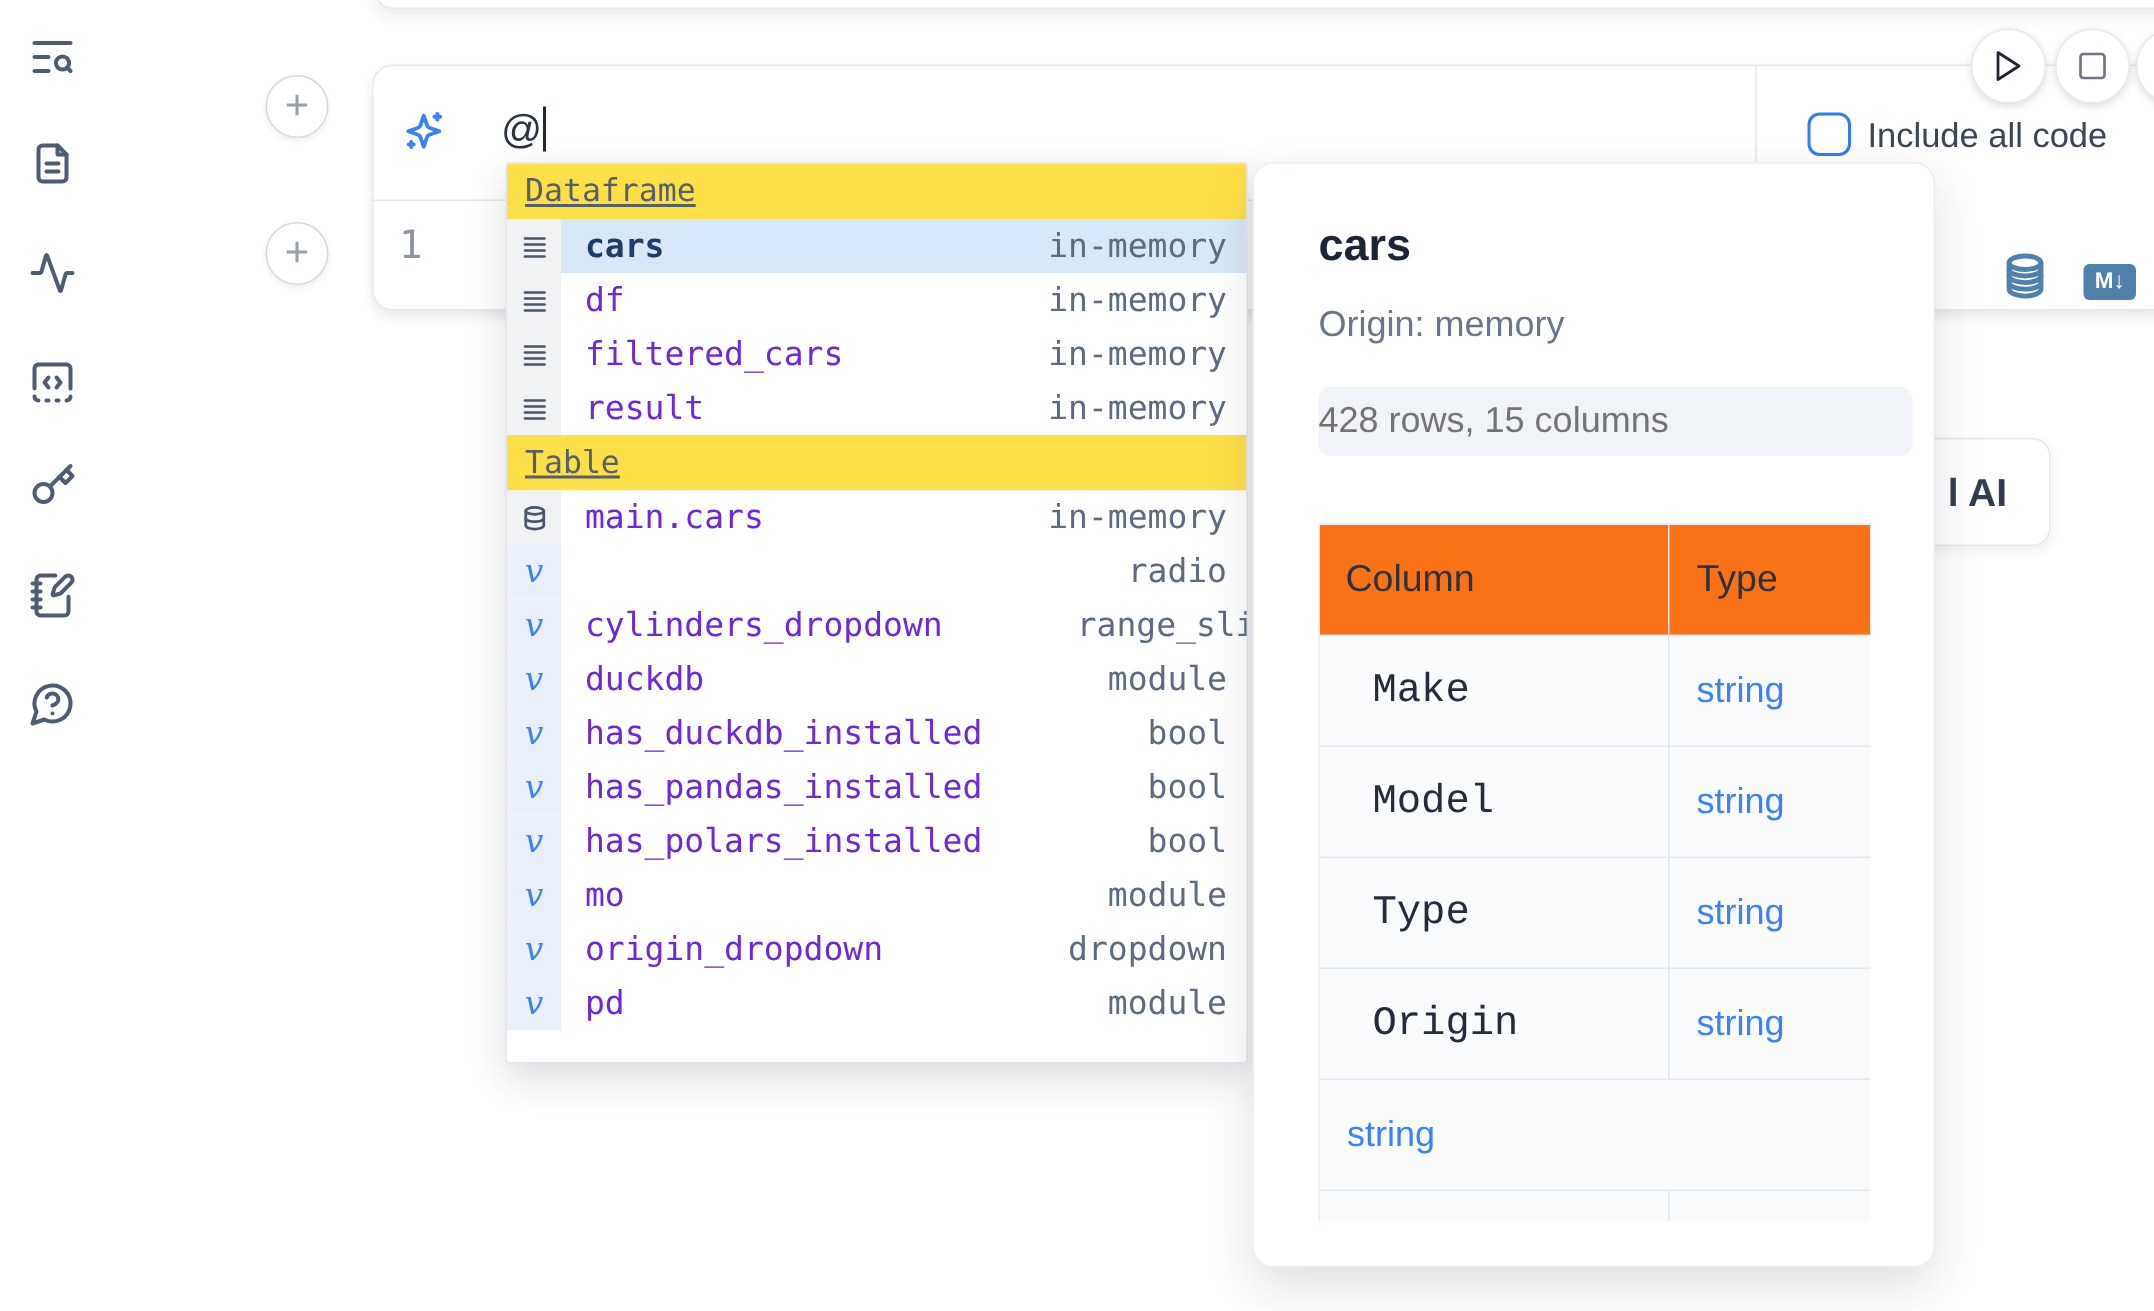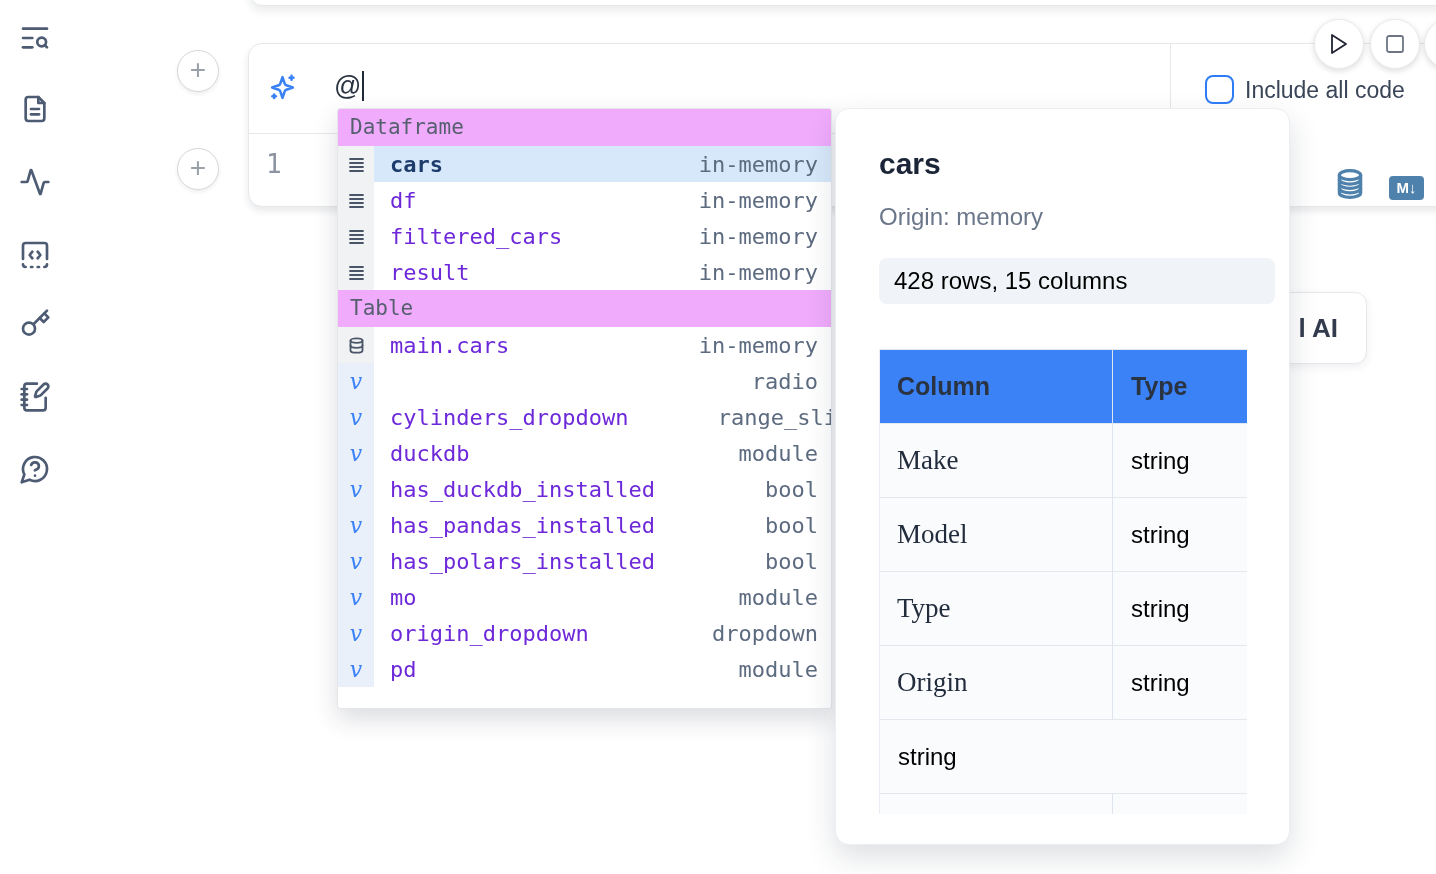--- a/index.html
+++ b/index.html
@@ -60,49 +60,49 @@
   
   .ai-btn { position:absolute; left:1150px; top:292px; width:217px; height:72px; background:#fff;
     border:1px solid #e7e8ea; border-radius:12px; box-shadow:0 3px 8px rgba(30,40,60,.08);
     z-index:5; font-size:26px; font-weight:bold; color:#333c4e; text-align:right;
     line-height:70px; padding-right:28px; cursor:pointer; }
 
   
   .dropdown { position:absolute; left:337px; top:108px; width:495px; height:601px; background:#fff;
     border:1px solid #e4e6ea; box-shadow:0 10px 25px rgba(30,40,60,.16); border-radius:3px;
     overflow:hidden; z-index:20; font-family:"DejaVu Sans Mono", monospace; }
-  .ac-header { height:37px; background:#f0abfc; color:#555f6e; font-size:21px;
-    line-height:37px; padding-left:12px; }
+  .ac-header { height:37px; background:#fde047; color:#555f6e; font-size:21px;
+    line-height:37px; padding-left:12px;text-decoration:underline; }
   .ac-row { height:36px; display:flex; align-items:stretch; background:#fff; cursor:pointer; }
   .ac-gut { flex:0 0 36px; display:flex; align-items:center; justify-content:center; background:#f0f2f4; }
   .ac-gut.var { background:#e9f0fa; }
   .ac-body { flex:1; display:flex; align-items:center; }
   .ac-row.selected .ac-body { background:#d7e8fa; }
   .ac-name { font-size:22px; color:#6d28d9; padding-left:16px; }
   .ac-row.selected .ac-name { color:#1d3c6b; font-weight:bold; }
   .ac-type { margin-left:auto; font-size:22px; color:#5d6b80; padding-right:13px; }
   .gut-icon svg { width:17px; height:17px; stroke:#4a5568; stroke-width:1.8; fill:none; stroke-linecap:round; }
   .v-glyph { font-family:"DejaVu Serif", serif; font-style:italic; font-size:22px; color:#3b82f6; }
 
   
   .panel { position:absolute; left:835px; top:108px; width:455px; height:737px; background:#fff;
     border:1px solid #eceef2; border-radius:14px; box-shadow:0 12px 30px rgba(30,40,60,.15); z-index:30; }
   .panel-title { position:absolute; left:43px; top:38px; font-size:30px; font-weight:bold; color:#1b2537; }
   .panel-source { position:absolute; left:43px; top:94px; font-size:24px; color:#6a7689; }
   .panel-badge { position:absolute; left:43px; top:149px; width:396px; height:46px; background:#f0f4f9;
-    border-radius:8px; font-size:24px; color:#000000; line-height:46px; padding-left:15px; }
+    border-radius:8px; font-size:24px; color:#737373; line-height:46px; }
   .schema-table { position:absolute; left:43px; top:240px; width:368px; height:465px; overflow:hidden;
     border-top:1px solid #e3e8ef; border-left:1px solid #e9edf3; }
   .sch-row { display:flex; height:74px; border-bottom:1px solid #e3e8ef; background:#fafbfd; }
-  .sch-row.head { background:#3b82f6;font-weight:bold; }
+  .sch-row.head { background:#f97316; }
   .sch-c1 { flex:0 0 233px; border-right:1px solid #dfe5ec; display:flex; align-items:center; padding-left:17px; }
   .sch-c2 { flex:1; display:flex; align-items:center; padding-left:18px; }
   .sch-row.head .sch-c1, .sch-row.head .sch-c2 { font-size:25px; color:#2a3342; }
-  .sch-name { font-family:Liberation Serif, serif; font-size:27px; color:#222c3d; }
-  .sch-type { font-size:24px; color:#000000; }
+  .sch-name { font-family:Liberation Mono, monospace; font-size:27px; color:#222c3d;margin-left:18px; }
+  .sch-type { font-size:24px; color:#3b82f6; }
 </style>
 </head>
 <body>
 
 <div id="stage">
 
   <div class="prev-cell"></div>
 
   <div class="sidebar">
     <div class="side-icon" style="top:22px">

